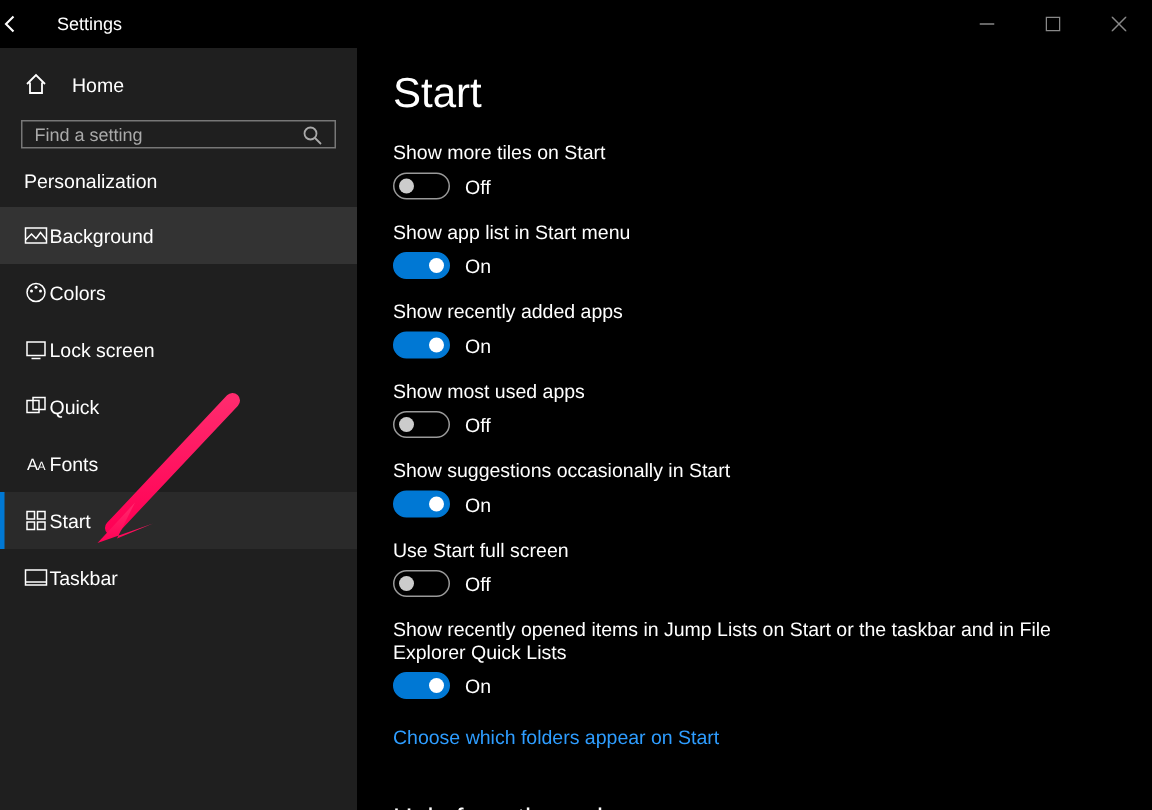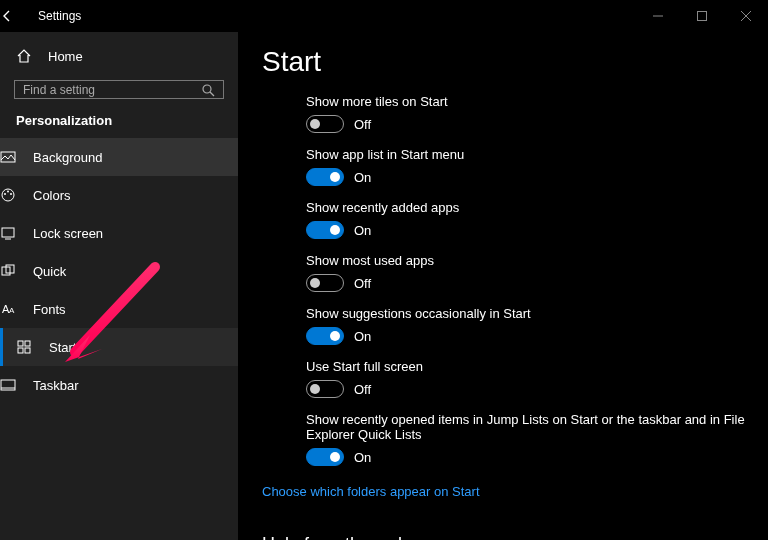--- a/index.html
+++ b/index.html
@@ -12,28 +12,28 @@
   .winctrls div { width: 44px; height: 32px; display: flex; align-items: center; justify-content: center; color: #888; font-size: 12px; }
   .body { flex: 1; display: flex; min-height: 0; }
   .sidebar { width: 238px; background: #1f1f1f; display: flex; flex-direction: column; padding-top: 6px; position: relative; }
   .home { display: flex; align-items: center; height: 36px; padding: 0 16px; font-size: 13px; color: #fff; gap: 16px; }
   .home .icon { width: 16px; display: flex; justify-content: center; }
   .searchwrap { padding: 6px 14px 10px 14px; }
   .search { height: 19px; border: 1px solid #777; background: transparent; display: flex; align-items: center; padding: 0 8px; }
   .search input { flex: 1; background: transparent; border: none; color: #fff; font-size: 12px; outline: none; }
   .search input::placeholder { color: #aaa; }
   .search .sicon { color: #aaa; font-size: 12px; }
-  .section { padding: 4px 16px 10px 16px; font-size: 13px; font-weight: 700; color: #fff; }
-  .navitem { display: flex; align-items: center; height: 38px; padding: 0 0; font-size: 13px; color: #fff; gap: 17px; cursor: default; }
+  .section { padding: 4px 16px 10px 16px; font-size: 13px; font-weight: 400; color: #fff; }
+  .navitem { display: flex; align-items: center; height: 38px; padding: 0 16px; font-size: 13px; color: #fff; gap: 1px; cursor: default; }
   .navitem .icon { width: 16px; display: flex; justify-content: center; color: #fff; }
   .navitem.hover { background: #333333; }
   .navitem.selected { background: #2a2a2a; border-left: 3px solid #0078d4; padding-left: 13px; }
   .content { flex: 1; background: #000; padding: 14px 0 0 24px; overfl-y: auto; overflow: hidden; }
   .content h1 { font-size: 28px; font-weight: 400; margin-bottom: 16px; }
-  .setting { margin-bottom: 14px; margin-left: 44px; }
+  .setting { margin-bottom: 14px; }
   .setting .label { font-size: 13px; color: #fff; margin-bottom: 6px; max-width: 440px; }
   .togglerow { display: flex; align-items: center; gap: 10px; }
   .toggle { width: 38px; height: 18px; border-radius: 10px; position: relative; }
   .toggle.off { border: 1px solid #999; background: #000; }
   .toggle.off::after { content: ""; position: absolute; width: 10px; height: 10px; border-radius: 50%; background: #ccc; top: 3px; left: 3px; }
   .toggle.on { background: #0078d4; border: 1px solid #0078d4; }
   .toggle.on::after { content: ""; position: absolute; width: 10px; height: 10px; border-radius: 50%; background: #fff; top: 3px; right: 3px; }
   .tstate { font-size: 13px; color: #fff; }
   .link { color: #2e9dff; font-size: 13px; margin-top: 4px; display: inline-block; }
   .help { margin-top: 34px; }

